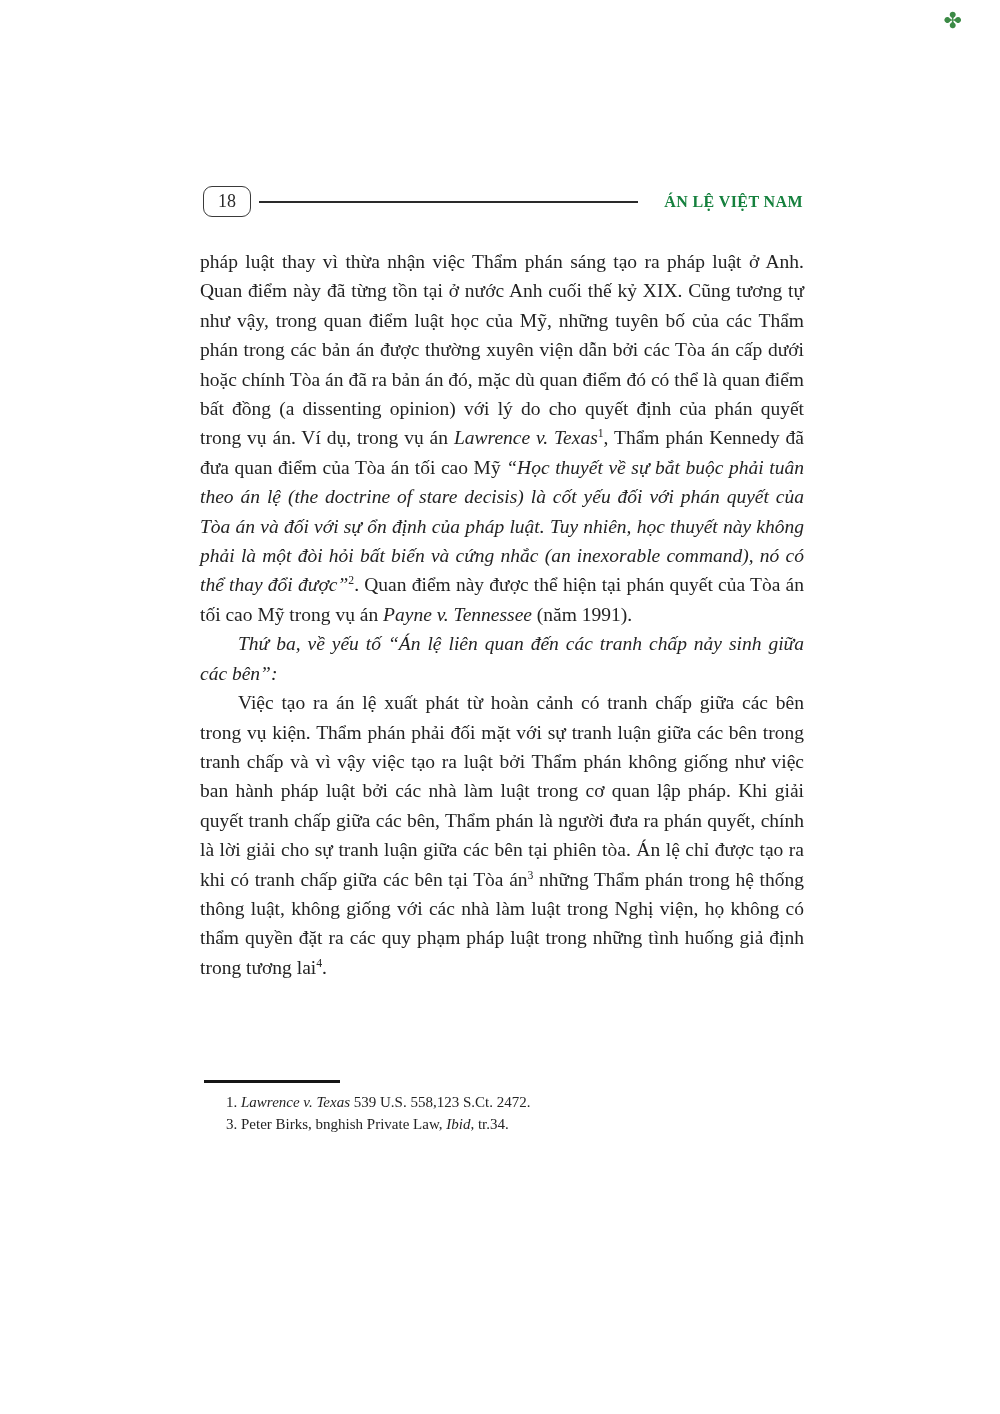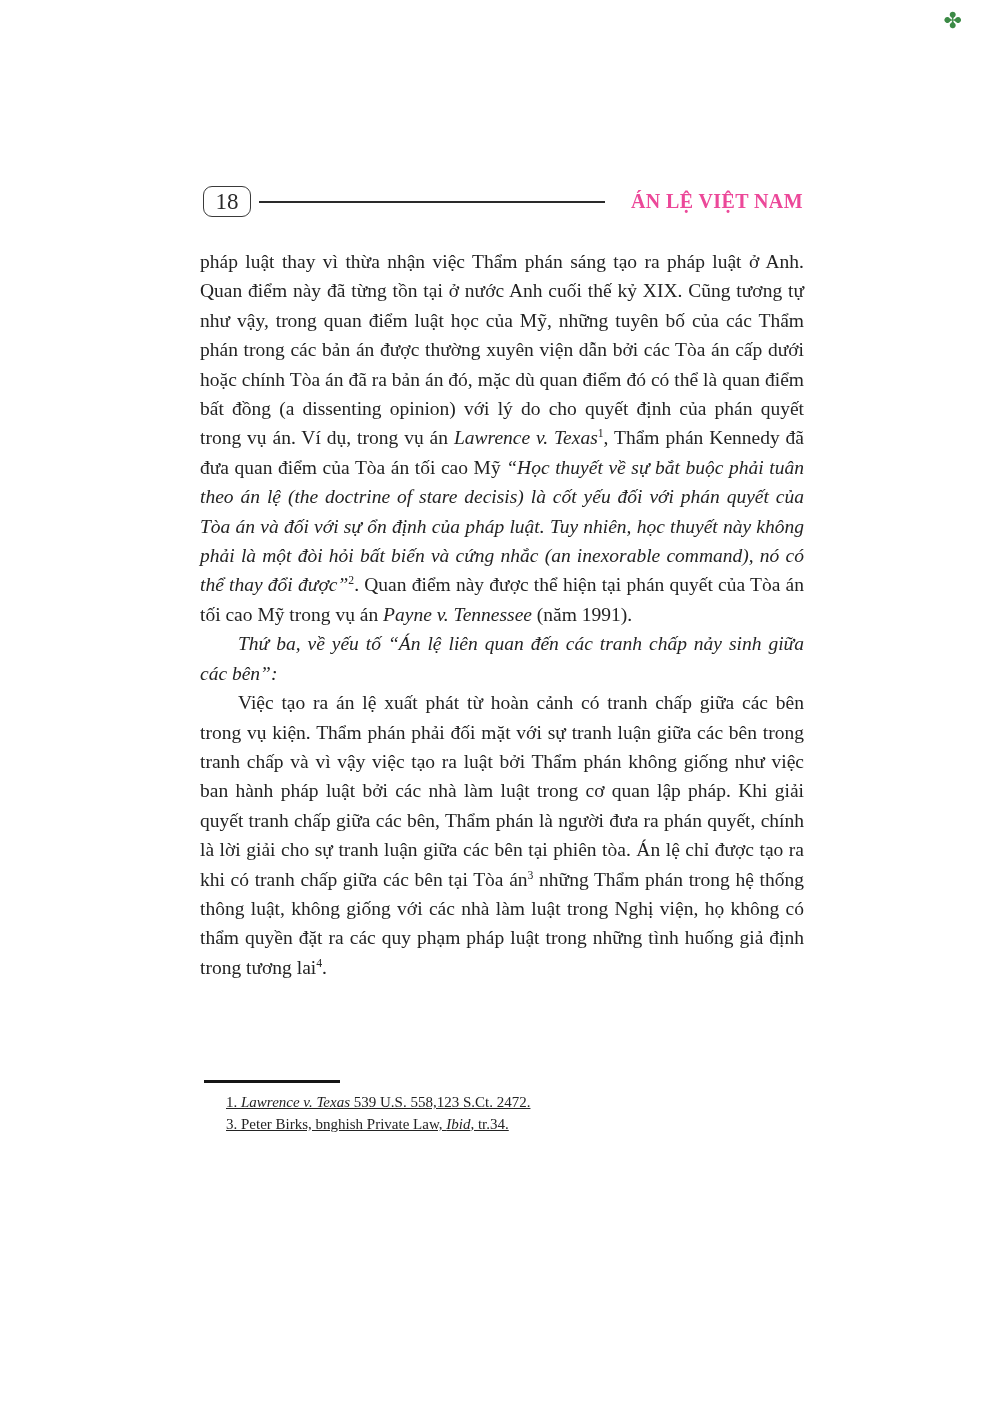--- a/index.html
+++ b/index.html
@@ -29,34 +29,34 @@
     align-items: center;
   }
   .page-number-box {
     border: 1.6px solid #3a3a3a;
     border-radius: 9px;
     min-width: 48px;
     height: 31px;
     display: flex;
     align-items: center;
     justify-content: center;
-    font-size: 23px;
+    font-size: 18px;
     color: #2a2a2a;
   }
   .header-rule {
     flex: 1;
     height: 0;
     border-top: 2.5px solid #2a2a2a;
     margin: 0 26px 0 8px;
   }
   .header-title {
     font-weight: bold;
-    font-size: 20px;
+    font-size: 16px;
     letter-spacing: 0.4px;
-    color: #ec4899;
+    color: #15803d;
     white-space: nowrap;
   }
   .body-text {
     position: absolute;
     left: 200px;
     top: 247px;
     width: 604px;
   }
   .para {
     text-align: justify;
@@ -84,21 +84,20 @@
     left: 200px;
     top: 1092px;
     width: 604px;
   }
   .footnote {
     font-size: 15px;
     line-height: 21.8px;
     text-align: justify;
     text-indent: 26px;
     color: #232323;
-    text-decoration: underline;
   }
 </style>
 </head>
 <body>
 
 <div class="page">
 
   <div class="corner-icon" style="color: rgb(60, 138, 70);">✤</div>
 
   <div class="header">

